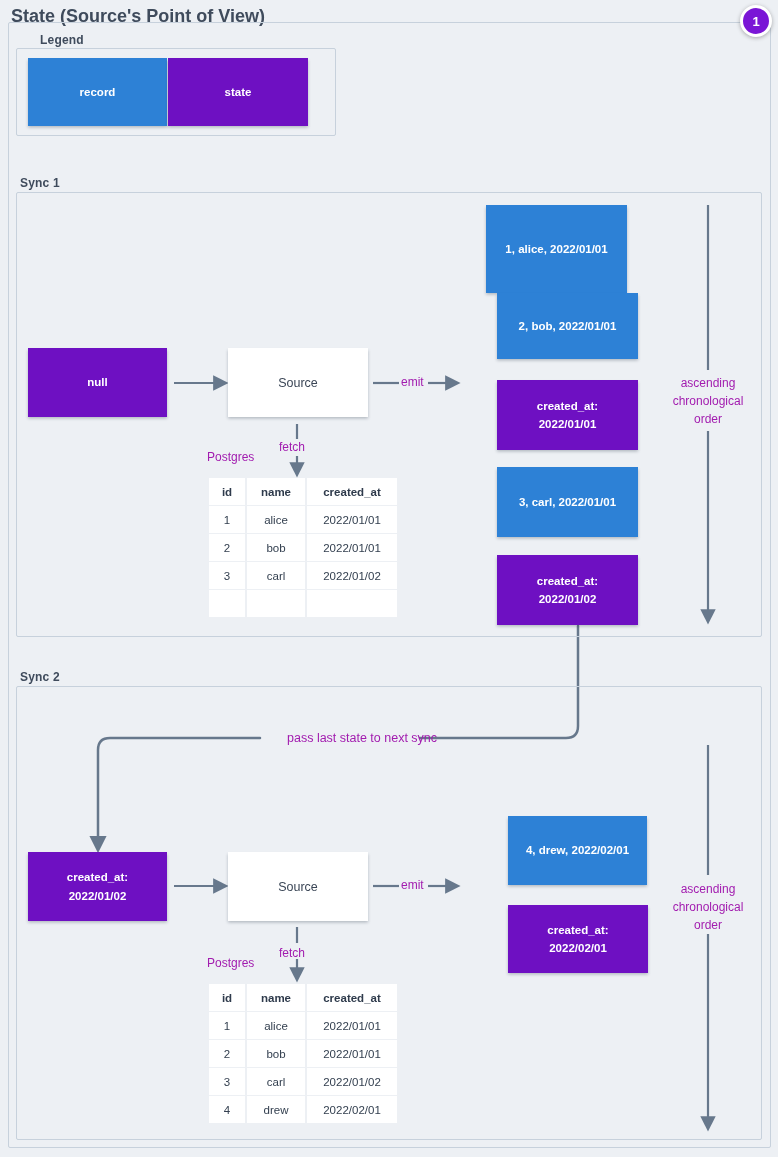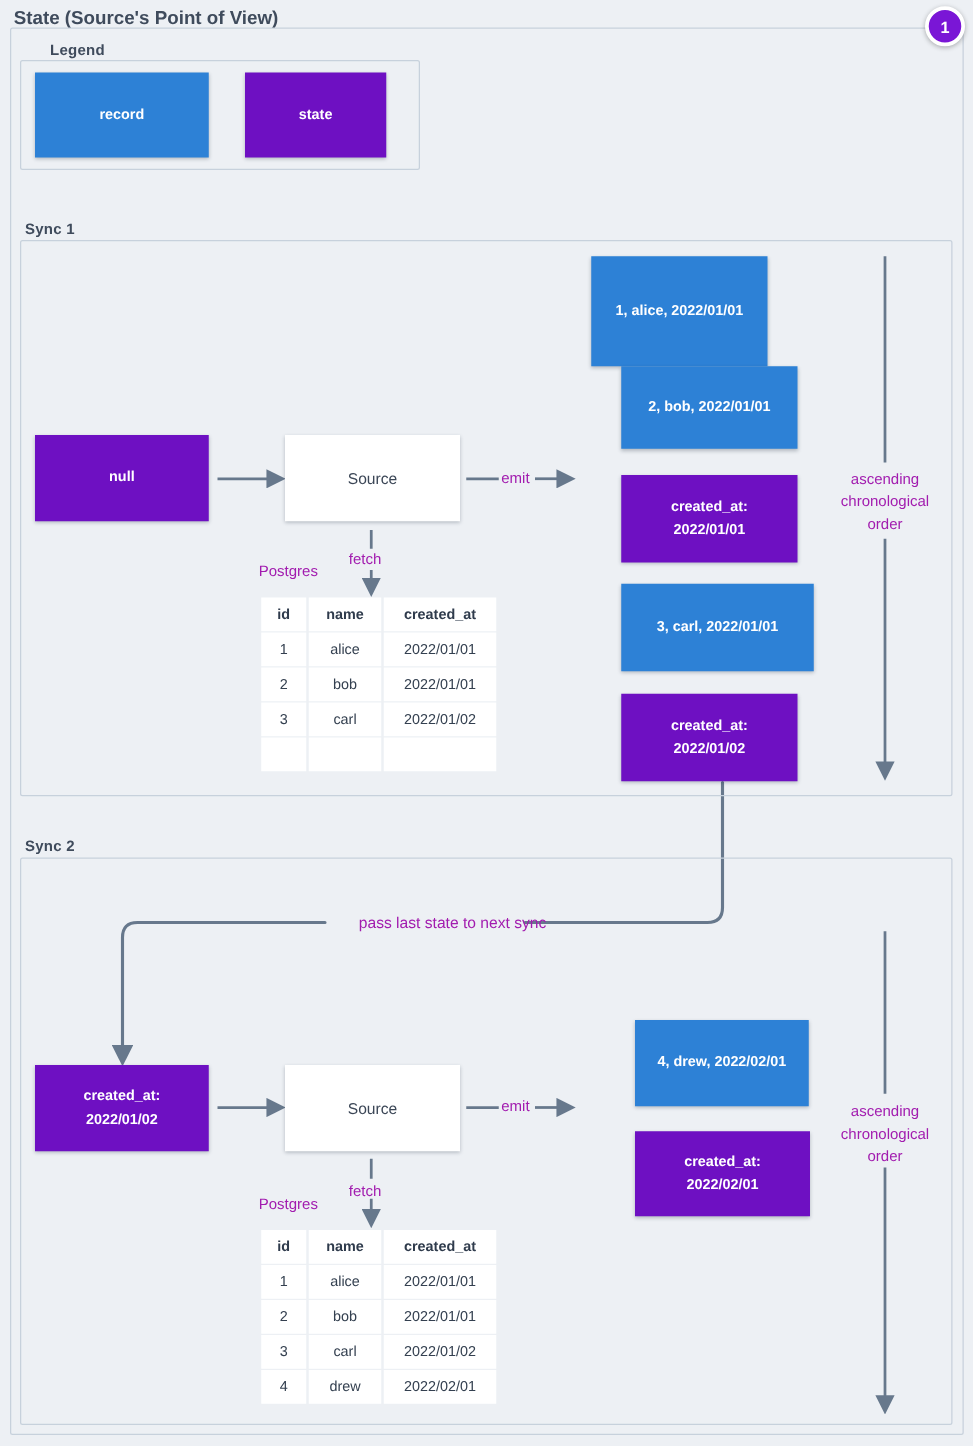--- a/index.html
+++ b/index.html
@@ -16,21 +16,21 @@
   .node.record{background:#2d81d6;}
   .node.state{background:#6e10c2;}
   .node.plain{background:#ffffff;color:#3b4656;font-weight:normal;font-size:12.5px;}
   table.dt{position:absolute;border-collapse:separate;border-spacing:2px 1px;font-size:11.5px;color:#344050;}
   .dt th,.dt td{background:#ffffff;text-align:center;height:27px;padding:0 3px;font-weight:normal;}
   .dt th{font-weight:bold;color:#2f3b4c;}
   .c1{width:30px;} .c2{width:52px;} .c3{width:84px;}
   .badge{position:absolute;left:740px;top:5px;width:26px;height:26px;border-radius:50%;
          background:#7a16d6;border:3px solid #fff;box-shadow:0 1px 4px rgba(0,0,0,.3);
          color:#fff;font-weight:bold;font-size:13px;display:flex;align-items:center;justify-content:center;}
-  .title{position:absolute;left:11px;top:6px;font-size:15px;font-weight:600;color:#3f4b5c;}
+  .title{position:absolute;left:11px;top:6px;font-size:18px;font-weight:600;color:#3f4b5c;}
 </style>
 </head>
 <body>
 
 <div class="canvas">
 
   <svg class="wires" width="778" height="1157" viewBox="0 0 778 1157">
     <defs>
       <marker id="ah" viewBox="0 0 8 8" refX="2" refY="4" markerWidth="7" markerHeight="7" orient="auto">
         <path d="M0 0 L8 4 L0 8 Z" fill="#67788c"></path>
@@ -59,21 +59,21 @@
     </g>
   </svg>
 
   <div class="title">State (Source's Point of View)</div>
   <div class="group" style="left:8px;top:22px;width:761px;height:1124px;"></div>
   <div class="badge">1</div>
 
   <div class="lbl" style="left:20px;top:33px;margin-left:20px;">Legend</div>
   <div class="group" style="left:16px;top:48px;width:318px;height:86px;"></div>
   <div class="node record" style="left:28px;top:58px;width:139px;height:68px;">record</div>
-  <div class="node state" style="left:196px;top:58px;width:113px;height:68px;">state</div>
+  <div class="node state" style="left:168px;top:58px;width:140px;height:68px;">state</div>
 
   <div class="lbl" style="left:20px;top:176px;">Sync 1</div>
   <div class="group" style="left:16px;top:192px;width:744px;height:443px;"></div>
 
   <div class="node state" style="left:28px;top:348px;width:139px;height:69px;">null</div>
   <div class="node plain" style="left:228px;top:348px;width:140px;height:69px;">Source</div>
 
   <div class="anno" style="left:401px;top:375px;">emit</div>
   <div class="anno" style="left:279px;top:440px;">fetch</div>
   <div class="anno" style="left:207px;top:450px;">Postgres</div>
@@ -101,25 +101,25 @@
       <td>2022/01/02</td>
     </tr>
     <tr>
       <td></td>
       <td></td>
       <td></td>
     </tr>
   </tbody>
     </table>
 
-  <div class="node record" style="left:473px;top:205px;width:141px;height:88px;">1, alice, 2022/01/01</div>
+  <div class="node record" style="left:486px;top:205px;width:141px;height:88px;">1, alice, 2022/01/01</div>
   <div class="node record" style="left:497px;top:293px;width:141px;height:66px;">2, bob, 2022/01/01</div>
   <div class="node state" style="left:497px;top:380px;width:141px;height:70px;">created_at:
 2022/01/01</div>
-  <div class="node record" style="left:497px;top:467px;width:154px;height:70px;">3, carl, 2022/01/01</div>
+  <div class="node record" style="left:497px;top:467px;width:141px;height:70px;">3, carl, 2022/01/01</div>
   <div class="node state" style="left:497px;top:555px;width:141px;height:70px;">created_at:
 2022/01/02</div>
 
   <div class="anno center" style="left:660px;top:374px;width:96px;">ascending
 chronological
 order</div>
 
   <div class="anno" style="left:263px;top:731px;font-size:12.5px;padding-left:24px;">pass last state to next sync</div>
 
   <div class="lbl" style="left:20px;top:670px;">Sync 2</div>

